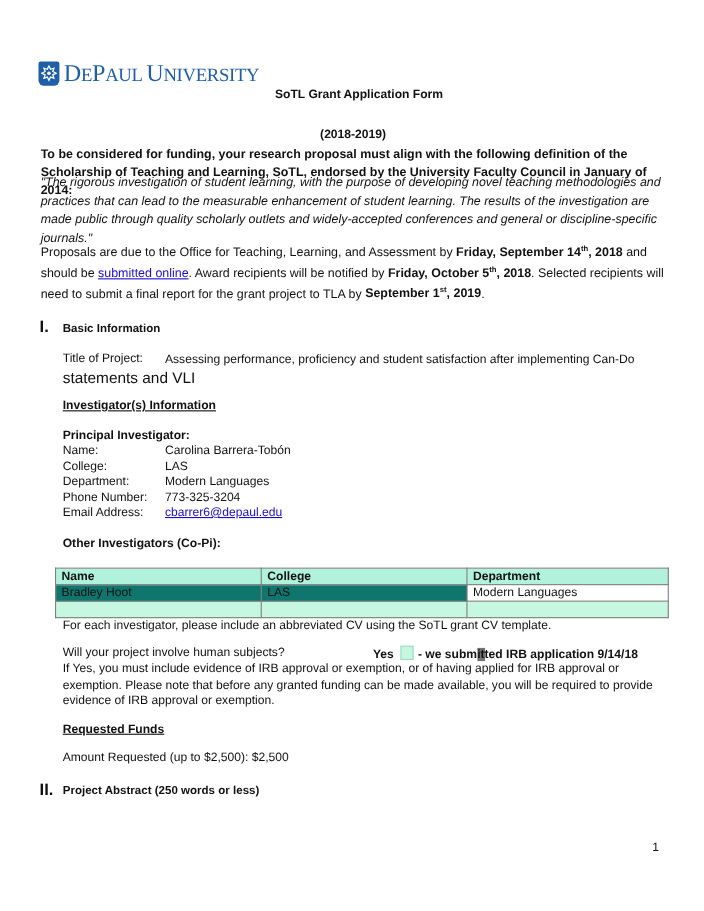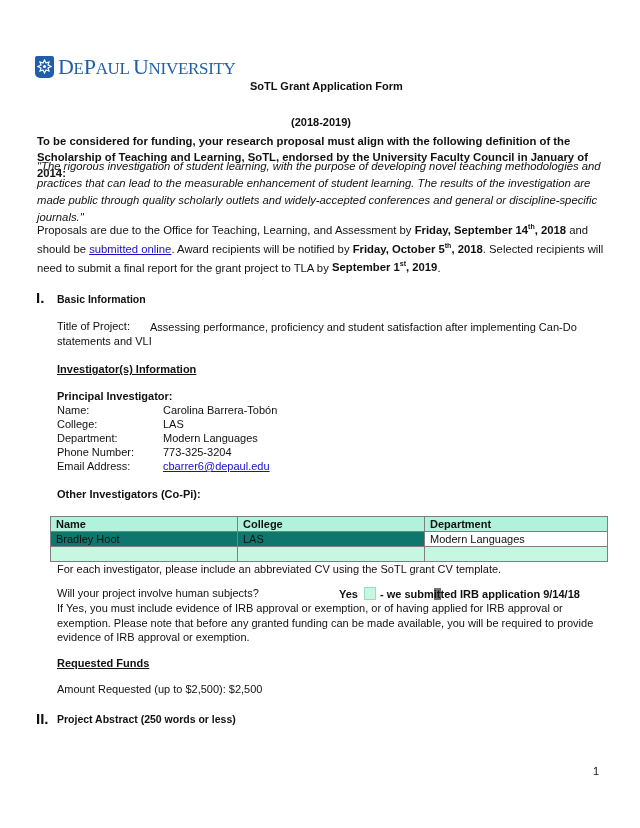--- a/index.html
+++ b/index.html
@@ -19,25 +19,25 @@
   .quote { left:37px; top:158px; width:575px; font-size:11.3px; line-height:17px; font-style:italic; }
   .due { left:37px; top:219px; width:575px; font-size:11.3px; line-height:16px; }
   .due b { font-weight:bold; }
   .due sup { font-size:7px; }
   .due a { color:#1a0dcc; text-decoration:underline; }
   .sec-num { font-weight:bold; font-size:15px; }
   .sec1-num { left:36px; top:289px; }
   .sec1-title { left:57px; top:293px; font-weight:bold; font-size:10.5px;text-align:center; }
   .title-lbl { left:57px; top:320px; font-size:11px; }
   .title-val { left:150px; top:320px; width:455px; font-size:11px; line-height:15px; }
-  .title-cont { left:57px; top:335px; font-size:11px; }
+  .title-cont { left:57px; top:335px; font-size:14px; }
   .inv-heading { left:57px; top:363px; font-weight:bold; font-size:11px; text-decoration:underline; }
   .pi-heading { left:57px; top:390px; font-weight:bold; font-size:11px; }
   .pi-row { left:57px; font-size:11px; }
-  .pi-lbl { display:inline-block; width:106px; }
+  .pi-lbl { display:inline-block; width:93px; }
   .pi-row a { color:#1a0dcc; text-decoration:underline; }
   .coi-heading { left:57px; top:488px; font-weight:bold; font-size:11px; }
   table.coi { position:absolute; left:50px; top:516px; width:558px; border-collapse:collapse; font-size:11px; }
   table.coi td { border:1px solid #7f7f7f; padding:0 5px; height:14px; line-height:14px; }
   table.coi tr.hdr td { background:#b0f2dc; font-weight:bold; }
   table.coi tr.r1 td { background:#0f766e; }
   table.coi tr.r1 td.white { background:#ffffff; }
   table.coi tr.r2 td { background:#c6f7e0; }
   .cv-note { left:57px; top:563px; font-size:11px; }
   .human-q { left:57px; top:587px; font-size:11px; }

